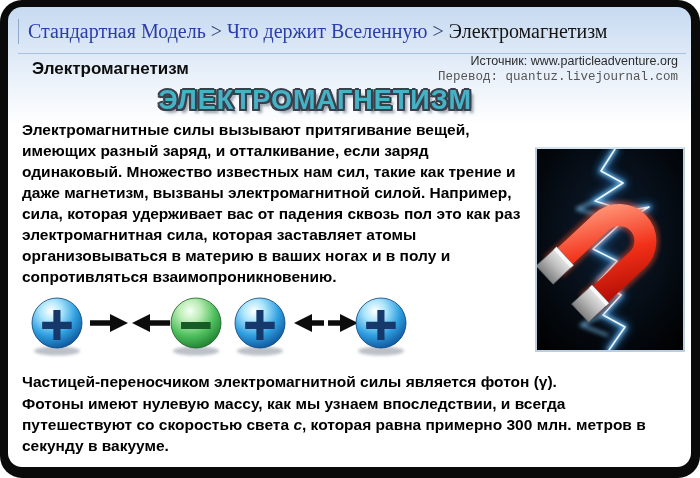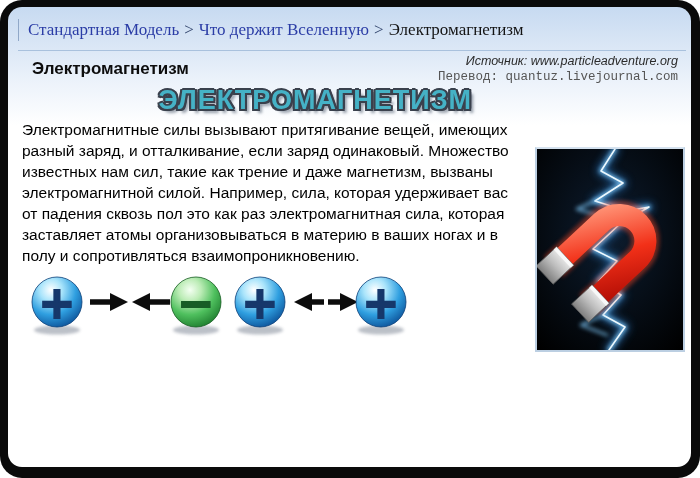--- a/index.html
+++ b/index.html
@@ -6,39 +6,39 @@
   body{width:700px;height:478px;position:relative;overflow:hidden;
        font-family:"Liberation Sans","DejaVu Sans",sans-serif;}
   .frame{position:absolute;inset:0;background:#0a0a0a;border-radius:22px;}
   .inner{position:absolute;left:8px;top:7px;right:9px;bottom:11px;border-radius:14px;
          background:linear-gradient(180deg,#c7daf1 0px,#d8e5f5 34px,#eaf1fa 70px,#ffffff 118px);
          overflow:hidden;}
   
   .crumbbar{position:absolute;left:10px;right:5px;top:7px;border-bottom:1px solid #a9c1dd;
             padding:5px 0 9px 0;}
   .crumb-in{border-left:1px solid #8fa8c8;border-left:1px solid #90a8c8;padding:1px 0 1px 9px;
-            font-family:"Liberation Serif","DejaVu Serif",serif;font-size:17px;}
+            font-family:"Liberation Serif","DejaVu Serif",serif;font-size:20px;}
   .crumb.link{color:#2b3da6;cursor:pointer;}
   .crumb.current{color:#141414;}
   .sep{color:#33466e;margin:0 5px;}
   
   .source{position:absolute;right:13px;top:46px;text-align:right;font-size:12.5px;line-height:16px;}
-  .src1{color:#2b2b2b;font-style:italic;}
+  .src1{color:#2b2b2b;}
   .src2{color:#555555;font-family:Liberation Mono, monospace;}
   
   .heading{position:absolute;left:24px;top:52px;margin:0;font-size:17px;font-weight:bold;color:#0d0d0d;}
   .big-title{position:absolute;left:0;top:78px;width:90%;text-align:center;
              font-size:27px;font-weight:bold;letter-spacing:1px;color:#45b2c6;
              text-shadow:-2px -1px 0 #3a414d,2px -1px 0 #3a414d,-2px 2px 0 #3a414d,2px 2px 0 #3a414d,
                          0 -2px 0 #3a414d,0 2px 0 #3a414d,-2px 0 0 #3a414d,2px 0 0 #3a414d,
                          4px 4px 3px rgba(115,125,140,0.75);}
   
   .content{position:absolute;left:6px;right:3px;top:112px;padding-left:8px;
            font-size:15.5px;line-height:21px;color:#000;}
-  .content p{margin:0 0 5px 0;}
+  .content p{margin:0 0 5px 0;font-weight:bold;}
   .magnet-fig{float:right;width:150px;height:205px;margin:28px 3px 8px 12px;padding:0;}
   .magnet-fig svg{display:block;border:2px solid #bccfe2;border-top-color:#d5e2ef;}
   .p1{margin-bottom:2px;}
   .charges{margin:5px 0 6px 2px;}
   .pw{max-width:648px;}
   .ps{max-width:650px;}
 </style>
 </head>
 <body>
 
@@ -161,16 +161,18 @@
             <polygon points="316,22 334,31 316,40" stroke="none"></polygon>
           </g>
 
           <g>
             <circle cx="357" cy="31" r="25" fill="url(#blueBall)" stroke="#0a3f78" stroke-width="0.8"></circle>
             <text x="357" y="31" text-anchor="middle" dominant-baseline="central" font-size="44" font-weight="bold" fill="#16386b" stroke="#16386b" stroke-width="2" font-family="DejaVu Sans, sans-serif">+</text>
           </g>
         </svg>
       </div>
 
+      <p style="margin-bottom:1px;">Частицей-переносчиком электромагнитной силы является фотон (γ).</p>
+      <p class="ps"><span>Фотоны имеют нулевую массу, как мы узнаем впоследствии, и всегда путешествуют со скоростью света </span><b><i>c</i></b><span>, которая равна примерно 300 млн. метров в секунду в вакууме.</span></p>
 
     </div>
   </div>
 </div>
 
 </body></html>

